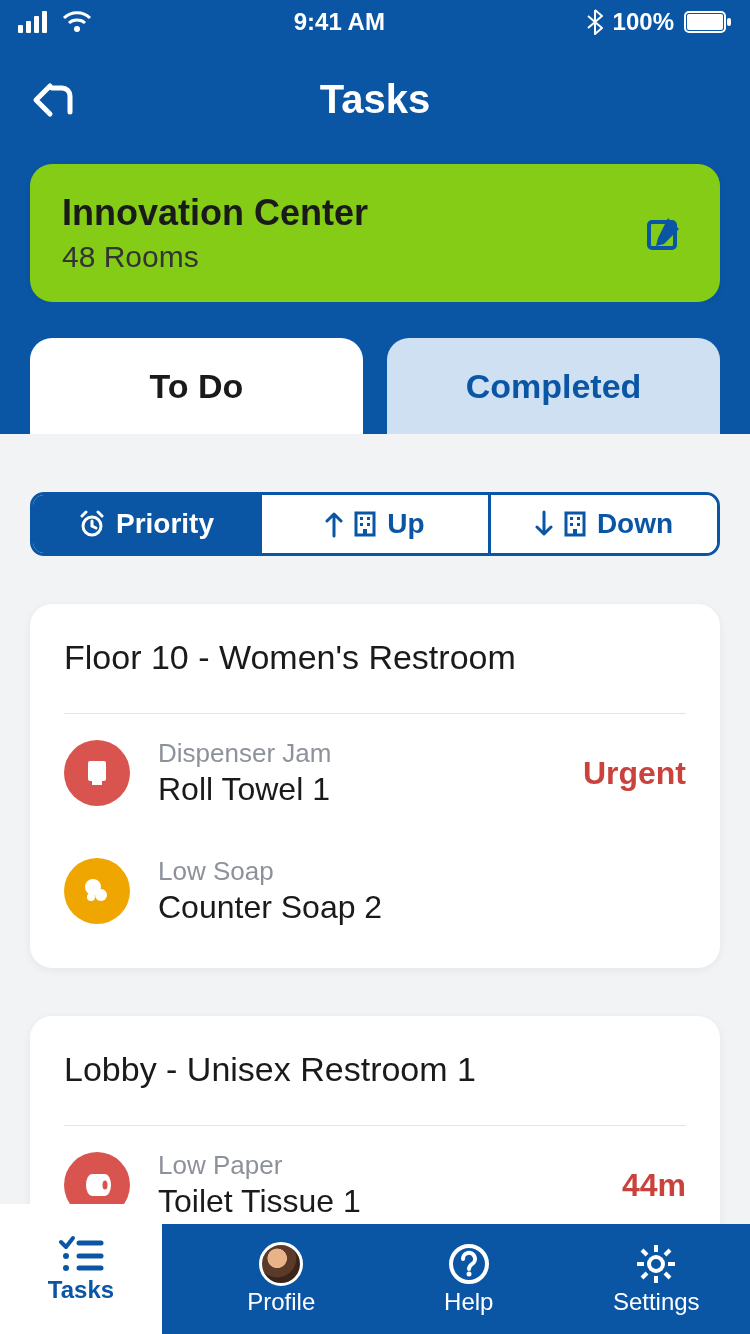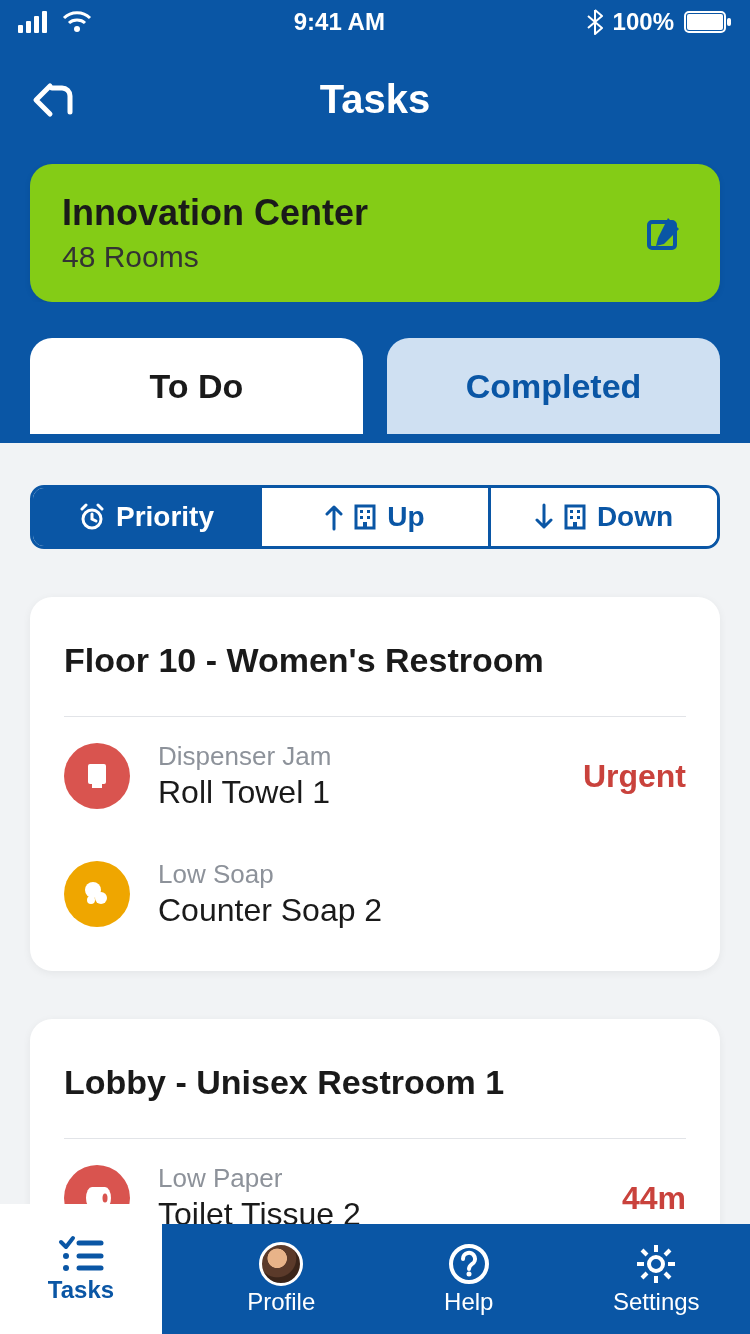--- a/index.html
+++ b/index.html
@@ -18,37 +18,37 @@
   .back-btn { position: absolute; left: 30px; top: 32px; width: 48px; height: 48px; display:flex; align-items:center; justify-content:center; background:none; border:none; color:#fff; }
   .page-title { font-size: 40px; font-weight: 700; }
 
   
   .location-card { background: #84cc16; margin: 10px 30px 0 30px; border-radius: 22px; padding: 28px 32px; display:flex; align-items:center; justify-content:space-between; box-shadow: 0 2px 6px rgba(0,0,0,.08); }
   .location-name { font-size: 36px; font-weight: 700; color:#1a1a1a; }
   .location-sub { font-size: 30px; color:#333; margin-top: 6px; }
   .edit-btn { background:none; border:none; width:48px; height:48px; display:flex; align-items:center; justify-content:center; color:#0a56a5; }
 
   
-  .tabs { display:flex; gap:24px; padding: 36px 30px 9px 30px; background:#0a56a5; }
+  .tabs { display:flex; gap:24px; padding: 36px 30px 0 30px; background:#0a56a5; }
   .tab { flex:1; border-top-left-radius: 22px; border-top-right-radius: 22px; height: 96px; display:flex; align-items:center; justify-content:center; font-size: 34px; font-weight:700; border:none; }
   .tab-active { background: #fff; color:#1a1a1a; }
   .tab-inactive { background: #cfe0f2; color:#0a56a5; }
 
   
-  .body { flex:1; background:#f1f3f5; padding: 0 30px; overflow:hidden; }
+  .body { flex:1; background:#f1f3f5; padding: 16px 30px; overflow:hidden; }
 
   
   .sort-seg { display:flex; border:3px solid #0a56a5; border-radius: 14px; margin-top: 42px; overflow:hidden; background:#fff; }
   .seg-btn { flex:1; height:58px; display:flex; align-items:center; justify-content:center; gap:10px; font-size:28px; font-weight:700; background:#fff; color:#0a56a5; border:none; border-right:3px solid #0a56a5; }
   .seg-btn:last-child { border-right:none; }
   .seg-active { background:#0a56a5; color:#fff; }
 
   
   .group-card { background:#fff; border-radius: 22px; margin-top: 48px; padding: 34px 34px 18px 34px; box-shadow: 0 2px 8px rgba(0,0,0,.06); }
-  .group-title { font-size: 34px; font-weight:700; color:#1a1a1a;margin-top:10px; }
+  .group-title { font-size: 34px; font-weight:400; color:#1a1a1a; }
   .group-divider { border:none; border-top:1px solid #e2e4e8; margin-top: 36px; }
   .task-row { display:flex; align-items:center; padding: 24px 0; }
   .task-icon { width:66px; height:66px; border-radius:50%; display:flex; align-items:center; justify-content:center; flex-shrink:0; margin-right: 28px; }
   .icon-red { background:#d9544f; }
   .icon-amber { background:#efa600; }
   .task-text { flex:1; }
   .task-kind { font-size:26px; color:#8d929a; font-weight:500; }
   .task-name { font-size:32px; color:#1a1a1a; font-weight:500; margin-top:2px; }
   .task-status { font-size:32px; font-weight:700; margin-left:12px;text-align:right; }
   .status-urgent { color:#c9423c; }
@@ -221,21 +221,21 @@
         <div class="task-icon icon-red">
           <svg width="36" height="36" viewBox="0 0 36 36">
               <ellipse cx="13" cy="18" rx="6" ry="11" fill="#fff"></ellipse>
               <rect x="13" y="7" width="13" height="22" fill="#fff"></rect>
               <ellipse cx="26" cy="18" rx="6" ry="11" fill="#fff"></ellipse>
               <ellipse cx="26" cy="18" rx="2.5" ry="4.5" fill="#d9544f"></ellipse>
             </svg>
         </div>
         <div class="task-text">
           <div class="task-kind">Low Paper</div>
-          <div class="task-name">Toilet Tissue 2</div>
+          <div class="task-name">Toilet Tissue 1</div>
         </div>
         <div class="task-status status-red">44m</div>
       </div>
     </div>
 
   </div>
 
   <div class="bottom-nav">
     <div class="nav-item-active-wrap">
       <svg width="48" height="40" viewBox="0 0 48 40">

